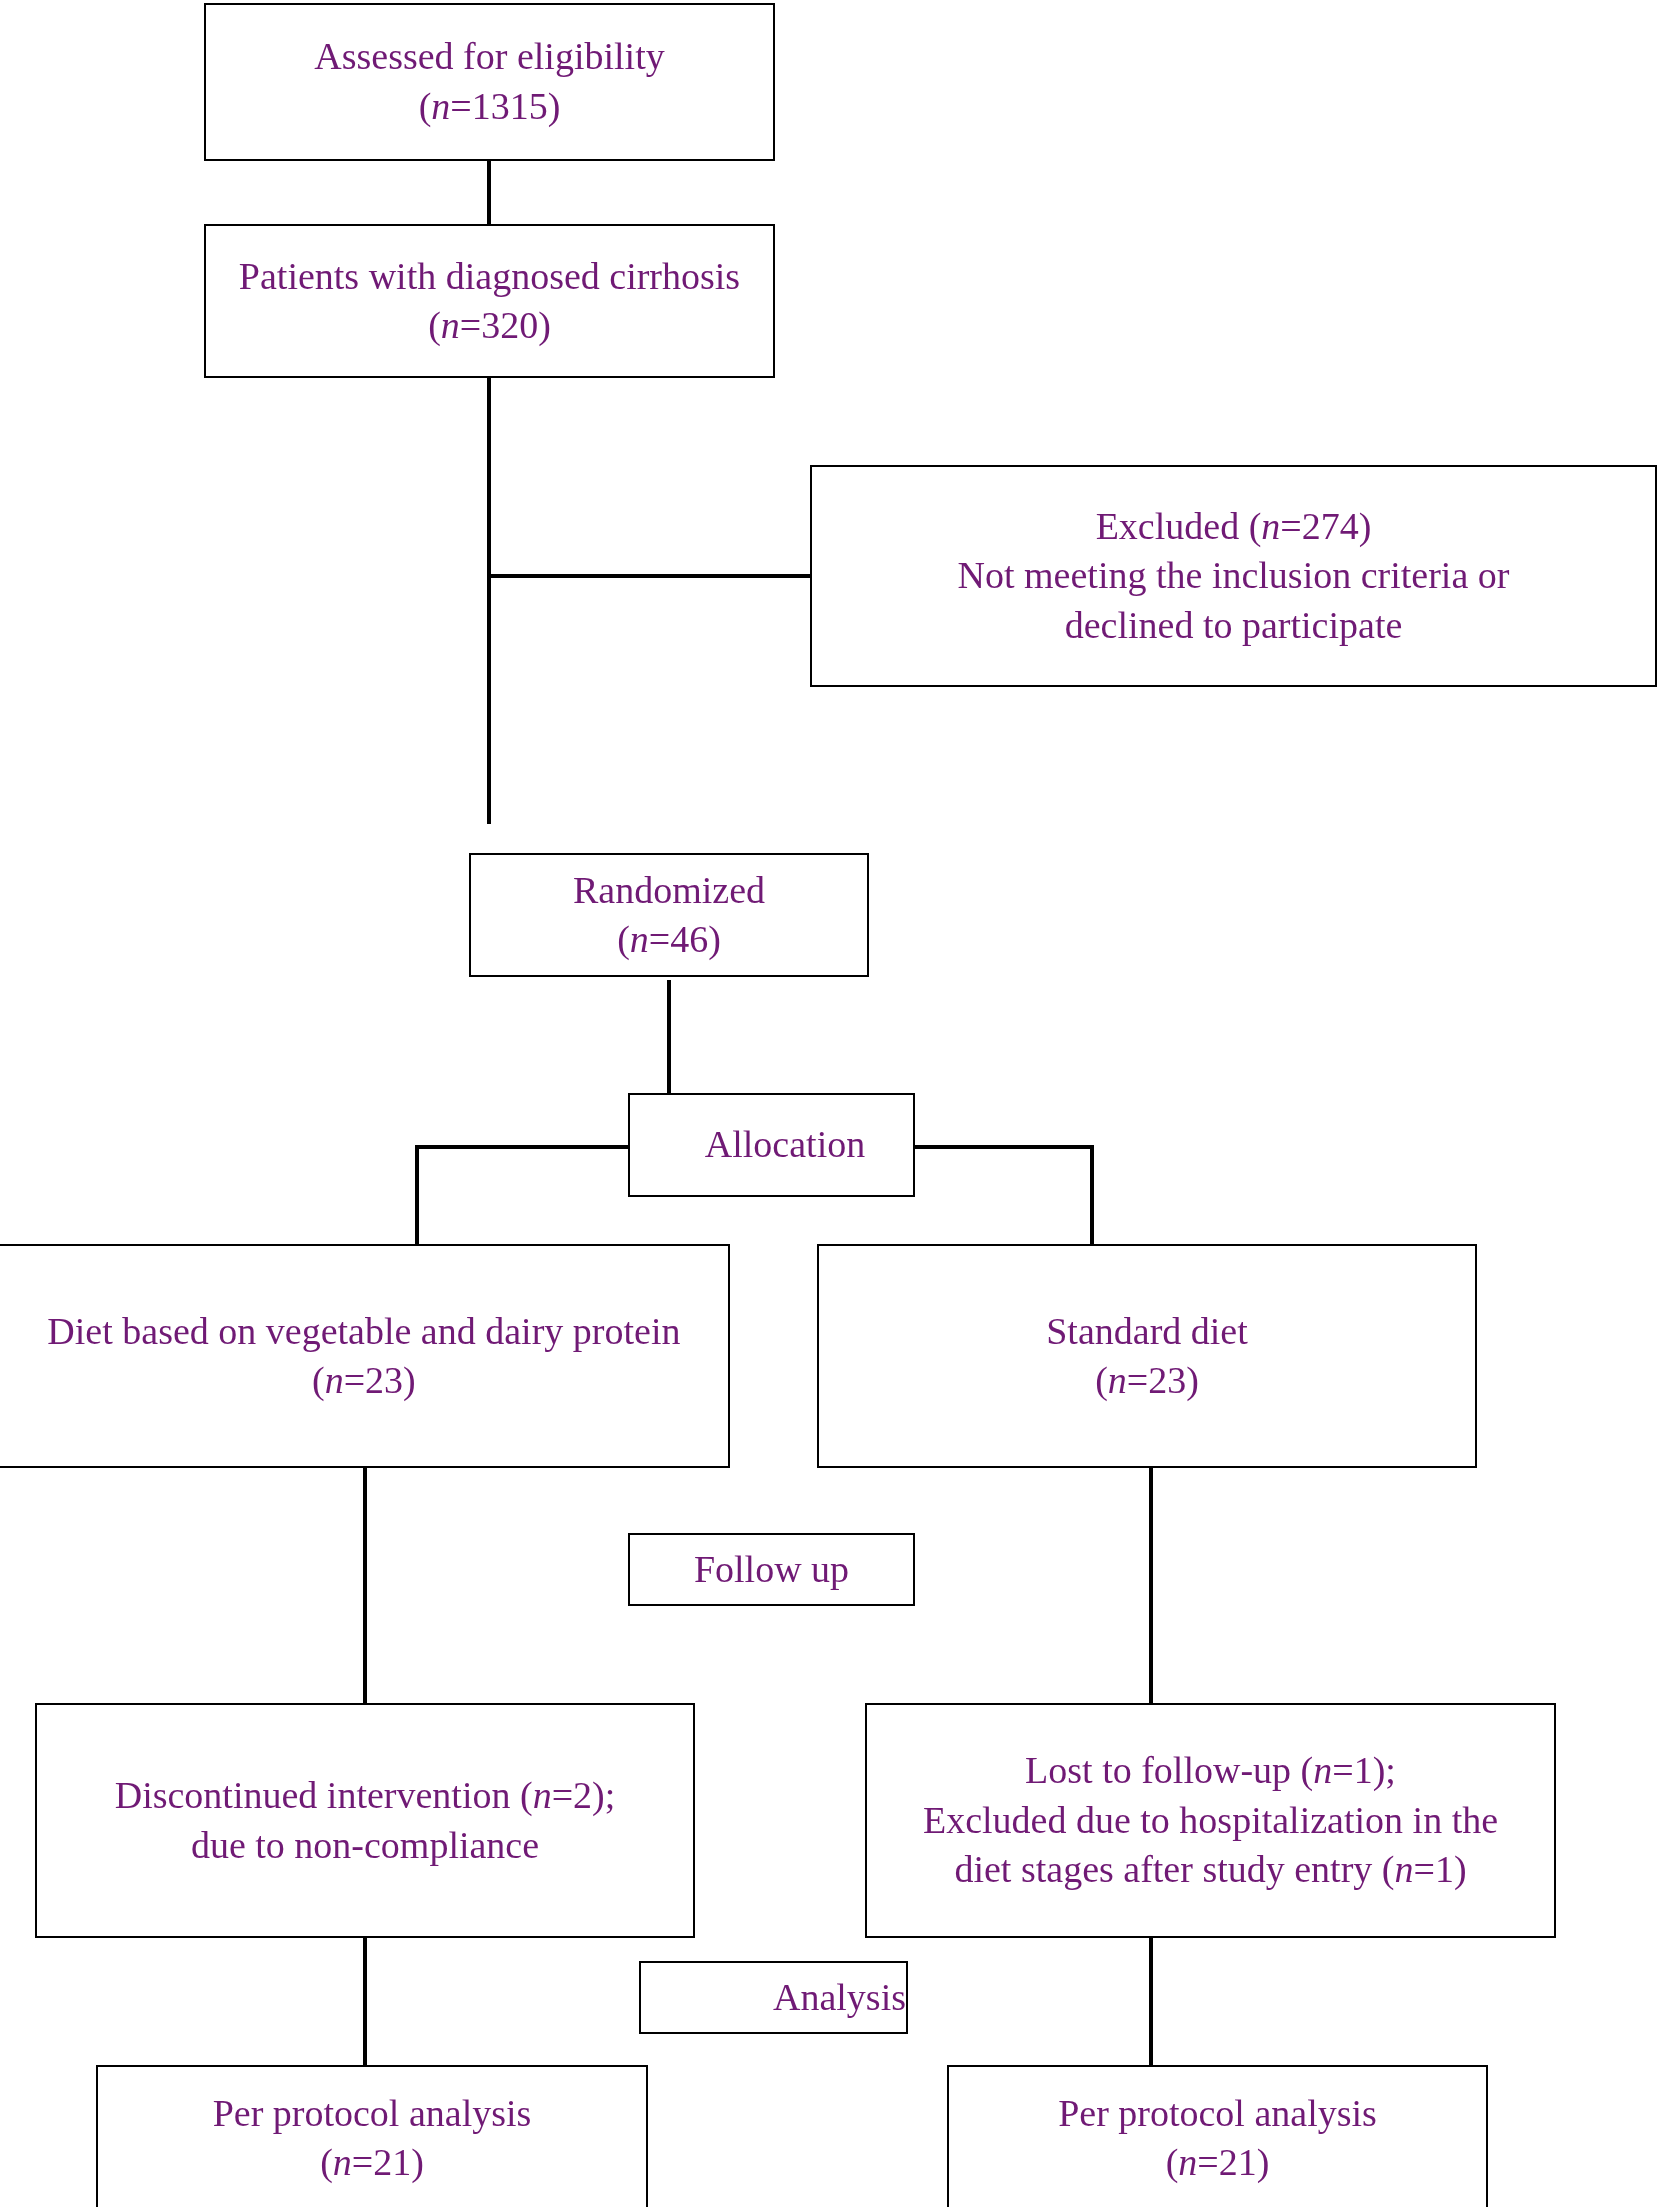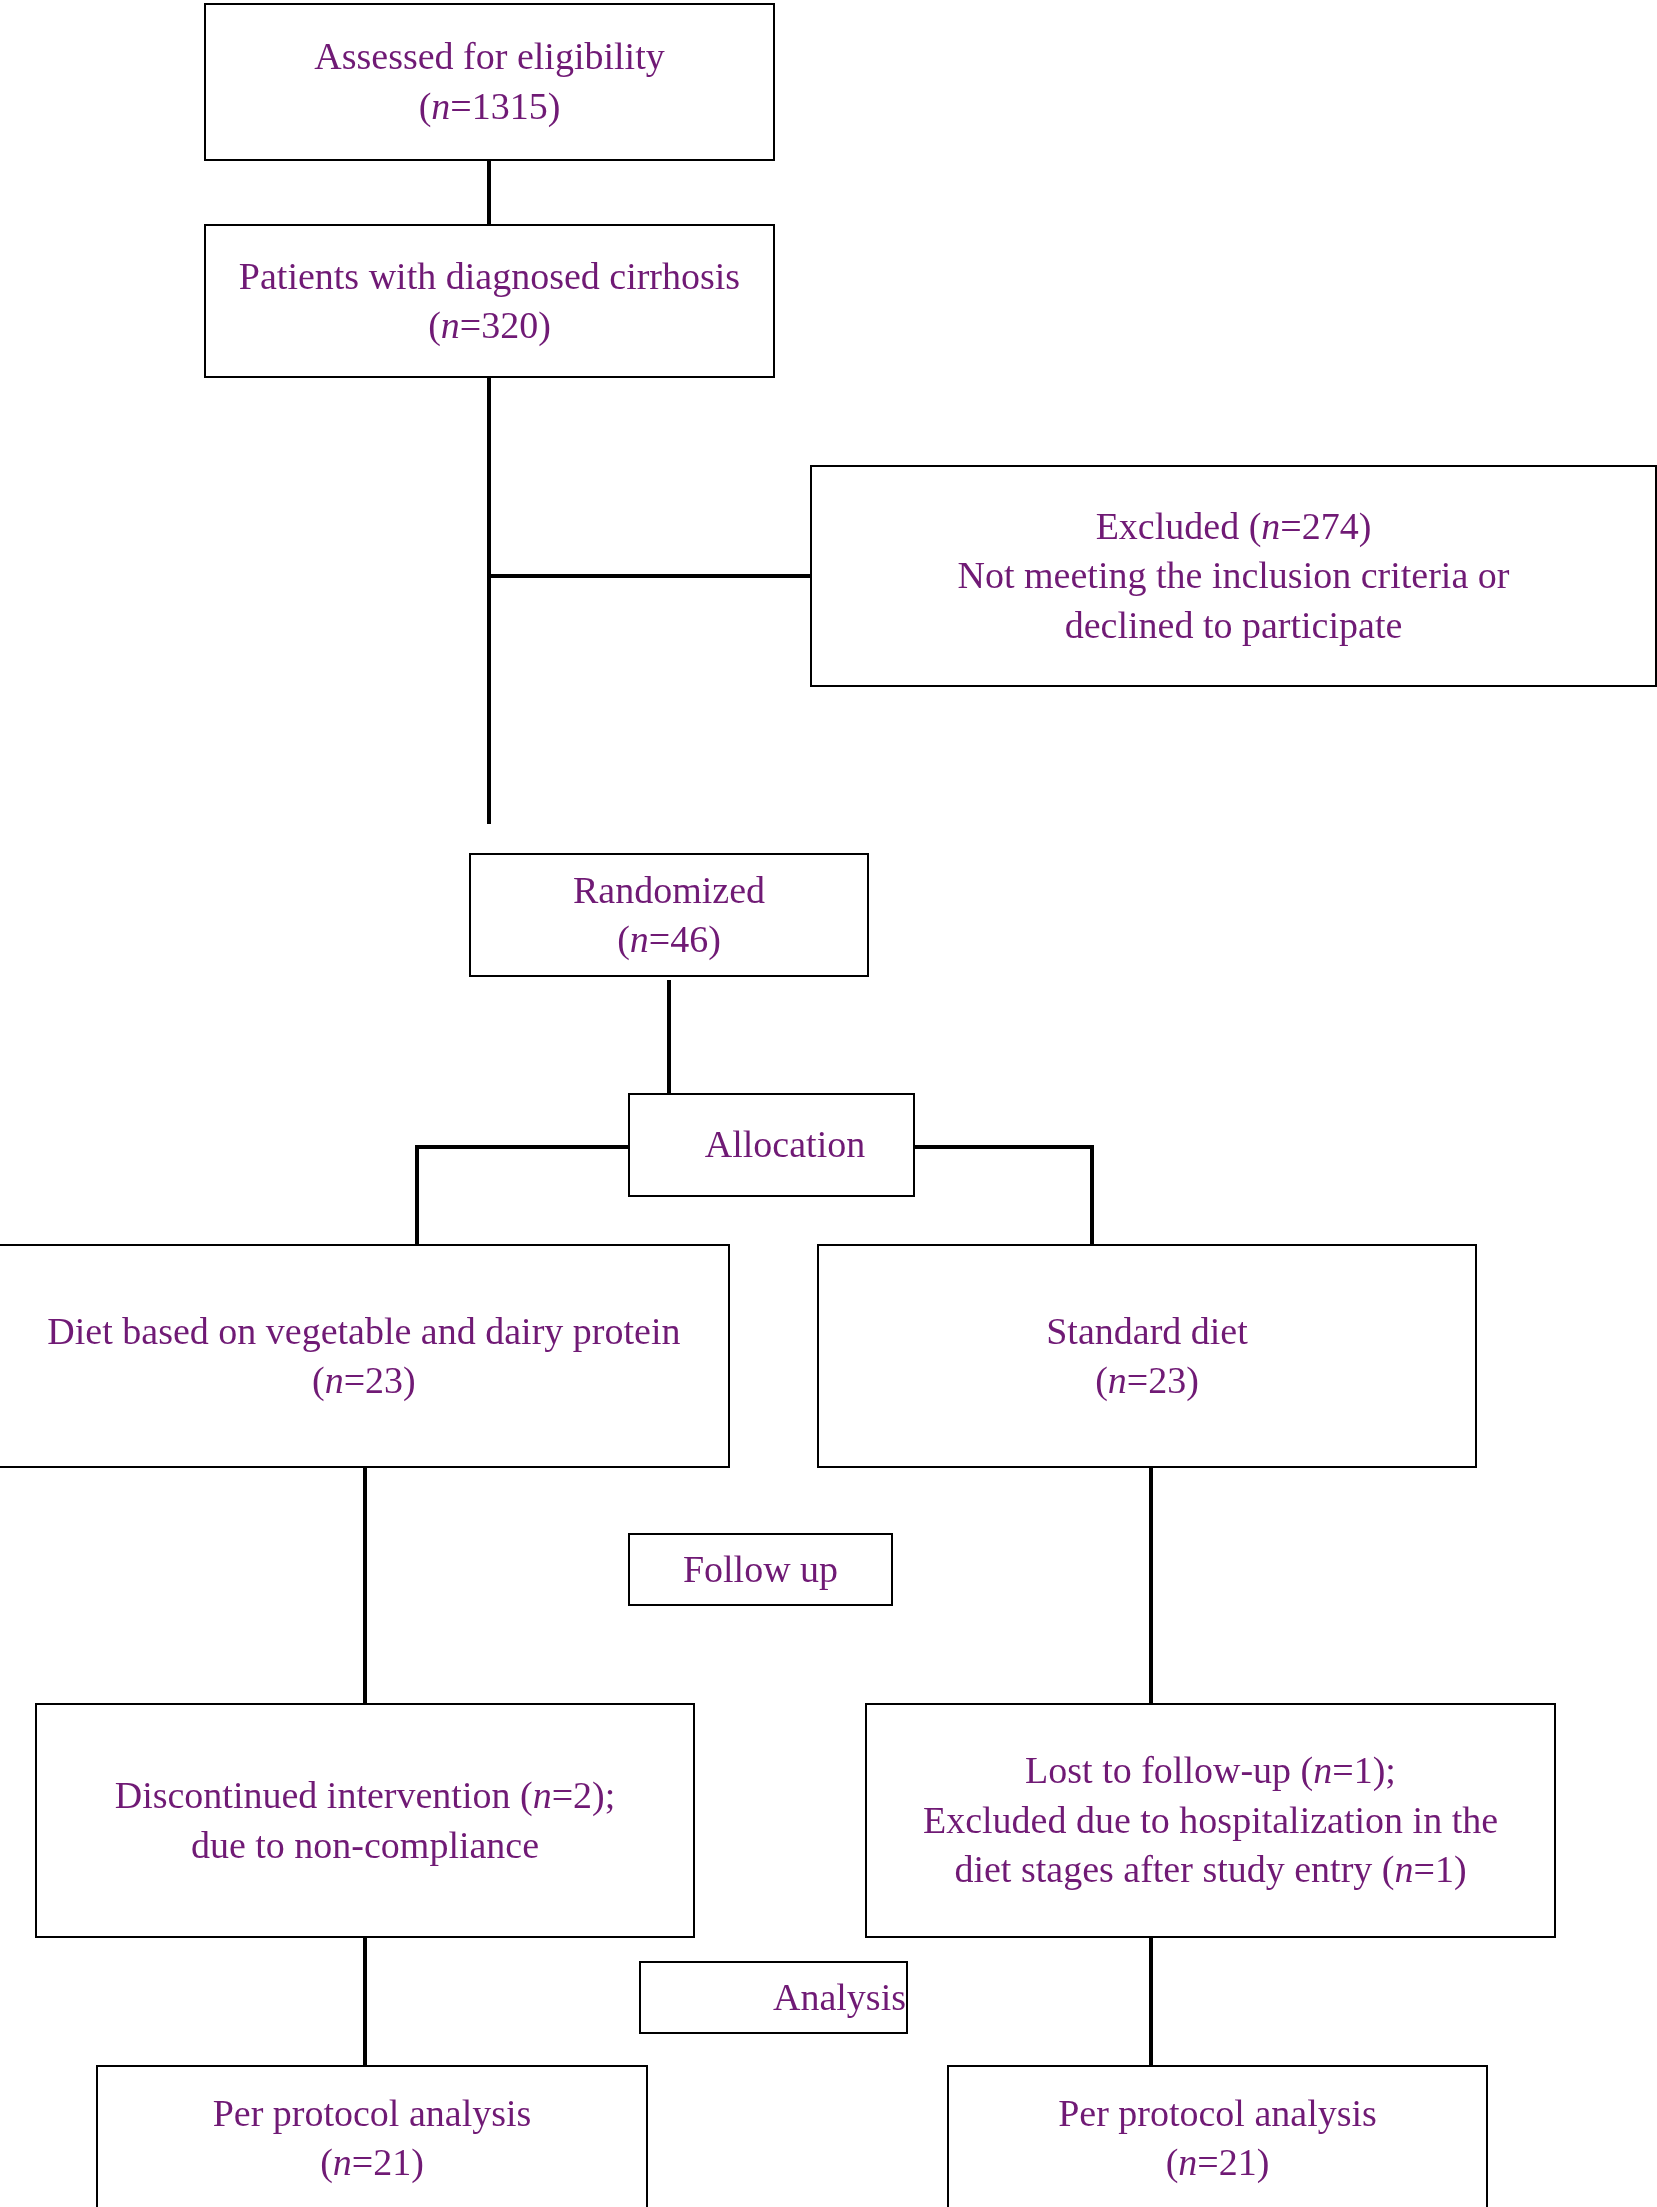--- a/index.html
+++ b/index.html
@@ -99,21 +99,21 @@
   <div class="node" style="left:-2.6px; top:1244px; width:733px; height:224px;">
     <span class="line t48">Diet based on vegetable and dairy protein</span>
     <span class="line t48"><span>(</span><em class="n">n</em><span>=23)</span></span>
   </div>
 
   <div class="node" style="left:817px; top:1244px; width:660px; height:224px;">
     <span class="line t48">Standard diet</span>
     <span class="line t48"><span>(</span><em class="n">n</em><span>=23)</span></span>
   </div>
 
-  <div class="node" style="left:628px; top:1533px; width:265px; height:73px;">
+  <div class="node" style="left:628px; top:1533px; width:287px; height:73px;">
     <span class="line t48">Follow up</span>
   </div>
 
   <div class="node" style="left:35px; top:1703px; width:660px; height:235px;">
     <span class="line t48"><span>Discontinued intervention (</span><em class="n">n</em><span>=2);</span></span>
     <span class="line t48">due to non-compliance</span>
   </div>
 
   <div class="node" style="left:865px; top:1703px; width:691px; height:235px;">
     <span class="line t48"><span>Lost to follow-up (</span><em class="n">n</em><span>=1);</span></span>

